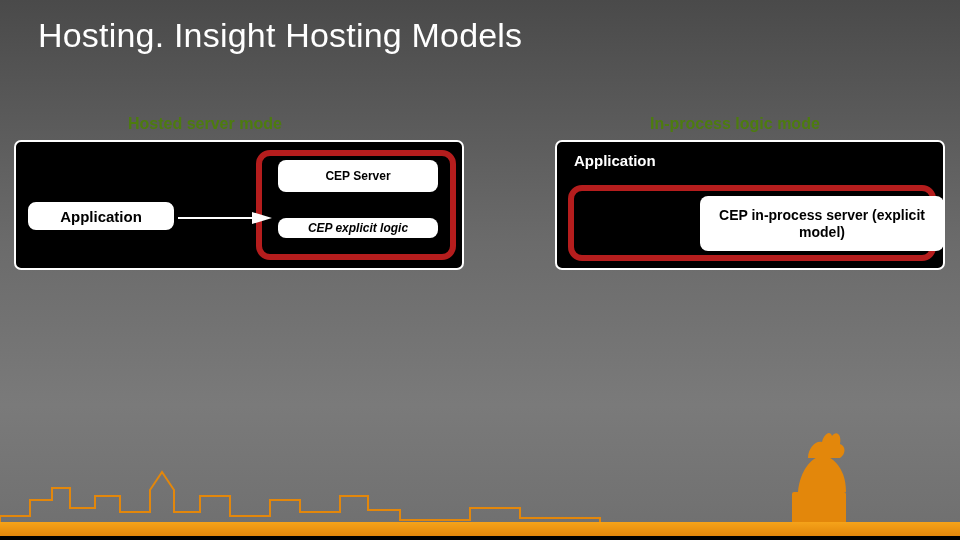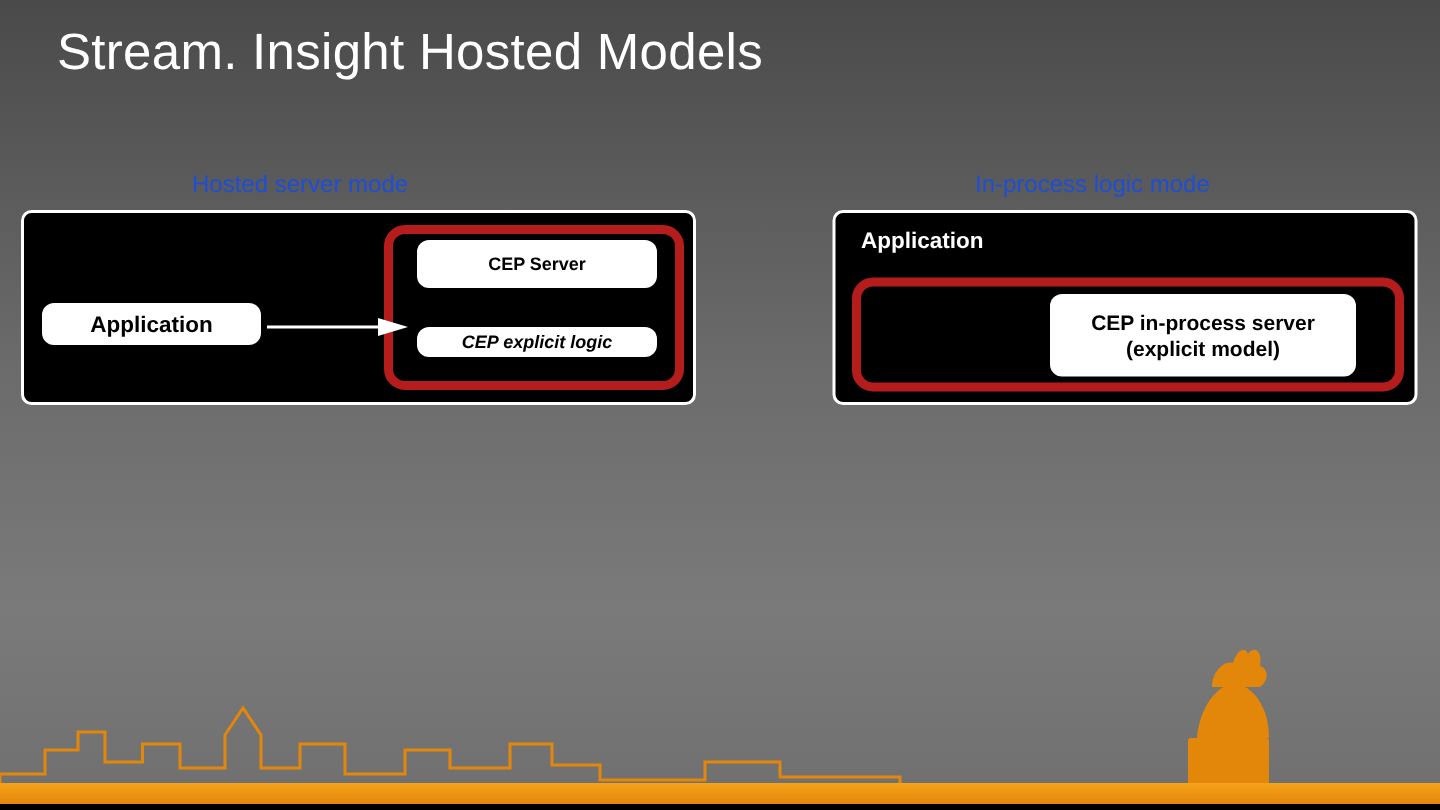--- a/index.html
+++ b/index.html
@@ -11,23 +11,23 @@
   .title {
     color: #fff;
     font-size: 34px;
     font-weight: 400;
     letter-spacing: 0.2px;
     position: absolute;
     left: 38px;
     top: 16px;
   }
   .mode-label {
-    color: #1d4ed8;
+    color: #4d7c0f;
     font-size: 16px;
-    font-weight: 400;
+    font-weight: 700;
     position: absolute;
   }
   #hosted-label { left: 128px; top: 115px; }
   #inproc-label { left: 650px; top: 115px; }
 
   
   .big-box {
     position: absolute;
     background: #000;
     border: 2px solid #fff;
@@ -70,21 +70,21 @@
     font-weight: 700;
     font-size: 12px;
     display: flex;
     align-items: center;
     justify-content: center;
     text-align: center;
     padding: 4px 10px;
   }
   #cep-server { left: 278px; top: 160px; width: 160px; height: 32px; }
   #cep-logic  { left: 278px; top: 218px; width: 160px; height: 20px; font-style: italic; }
-  #cep-inproc { left: 700px; top: 196px; width: 204px; height: 55px; font-size: 14px; line-height: 1.15; }
+  #cep-inproc { left: 700px; top: 196px; width: 244px; height: 55px; font-size: 14px; line-height: 1.15; }
 
   #app-right-lbl { left: 574px; top: 152px; color:#fff; font-weight:700; font-size:15px; position:absolute; }
 
   
   .arrow {
     position: absolute;
     left: 178px;
     top: 212px;
     width: 94px;
     height: 12px;
@@ -104,21 +104,21 @@
     background: linear-gradient(180deg,#f5a31a 0%, #e3870b 100%);
   }
   .black-strip {
     position: absolute;
     left: 0; bottom: 0; width: 960px; height: 4px; background:#000;
   }
 </style>
 </head>
 <body>
 
-<div class="title">Stream. Insight Hosted Models</div>
+<div class="title">Hosting. Insight Hosting Models</div>
 
 <div id="hosted-label" class="mode-label">Hosted server mode</div>
 <div id="inproc-label" class="mode-label">In-process logic mode</div>
 
 <div id="left-big" class="big-box"></div>
 <div id="red-left" class="red-box"></div>
 <div id="cep-server" class="white-box">CEP Server</div>
 <div id="cep-logic" class="white-box">CEP explicit logic</div>
 <div id="app-left" class="app-pill">Application</div>
 <div class="arrow">

